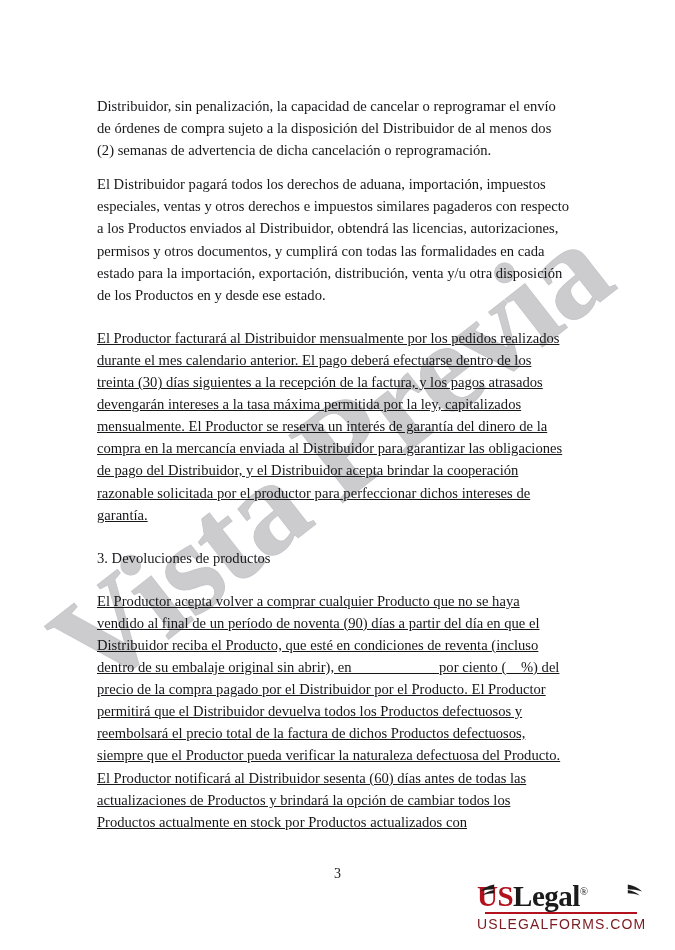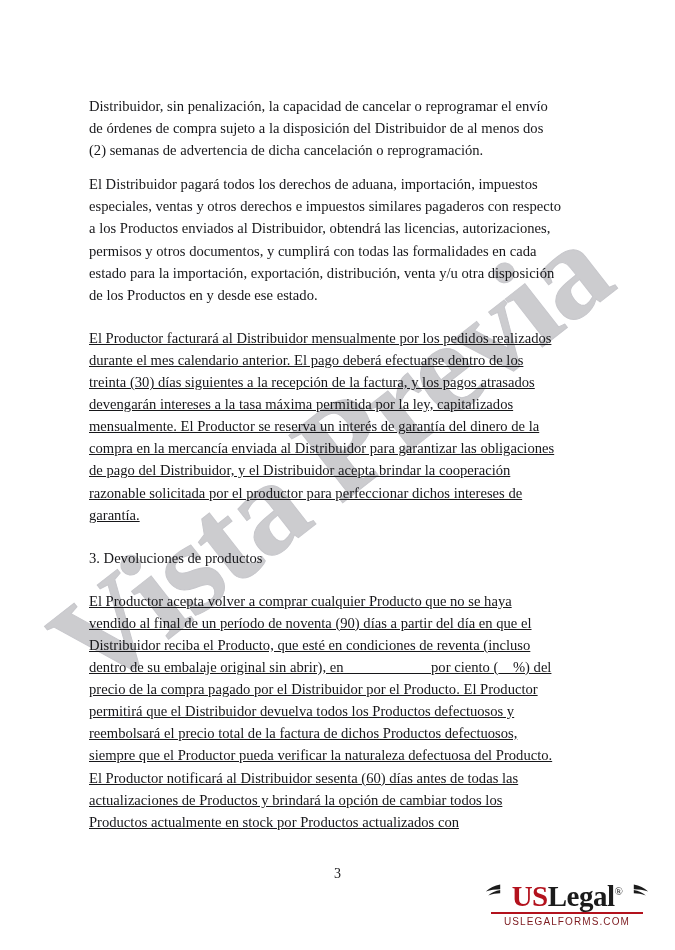--- a/index.html
+++ b/index.html
@@ -47,21 +47,21 @@
     letter-spacing: -2px;
     color: #b9b9bd;
     opacity: 0.72;
     white-space: nowrap;
     -webkit-text-stroke: 1px #b2b2b8;
   }
 
   
   #doc-body {
     position: absolute;
-    left: 89px;
+    left: 97px;
     top: 95px;
     width: 473px;
     z-index: 10;
   }
   .para {
     font-size: 14.6px;
     line-height: 22.1px;
     color: #17171a;
     text-align: left;
     margin: 0;
@@ -88,26 +88,25 @@
     width: 675px;
     text-align: center;
     font-size: 14px;
     color: #17171a;
     z-index: 10;
   }
 
   
   #logo-block {
     position: absolute;
-    right: 24px;
+    right: 30px;
     top: 876px;
     width: 168px;
     height: 52px;
     z-index: 10;
-    text-align: center;
   }
   #logo-wordmark {
     font-family: "Liberation Serif", serif;
     font-size: 29px;
     line-height: 30px;
     letter-spacing: -0.5px;
     white-space: nowrap;
   }
   #logo-wordmark .us {
     color: #b3121d;
@@ -123,21 +122,21 @@
     color: #1b1b1b;
   }
   #logo-rule {
     margin: 1px auto 2px auto;
     width: 152px;
     height: 2px;
     background: #b3121d;
   }
   #logo-sub {
     font-family: "Liberation Sans", sans-serif;
-    font-size: 10px;
+    font-size: 14px;
     letter-spacing: 1.1px;
     color: #7c1a1f;
   }
   .wing {
     position: absolute;
     top: 6px;
     width: 16px;
     height: 16px;
   }
 </style>

